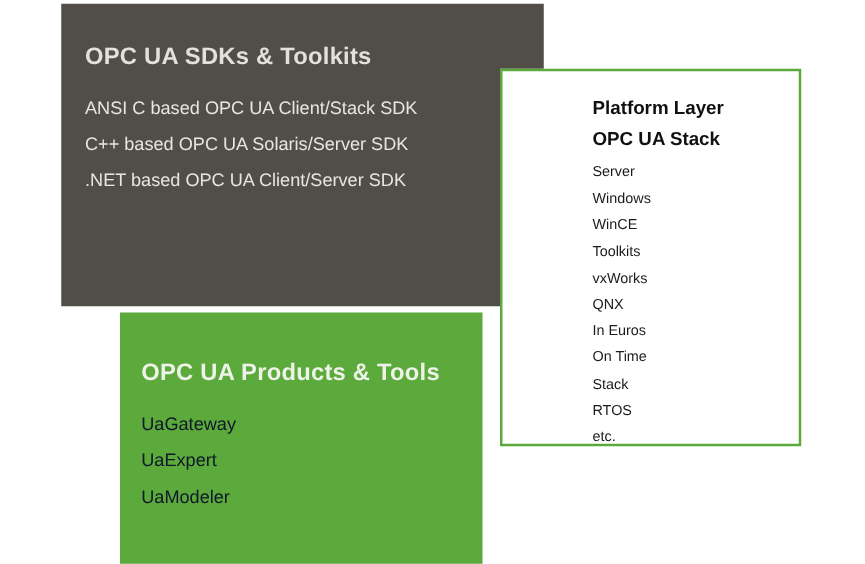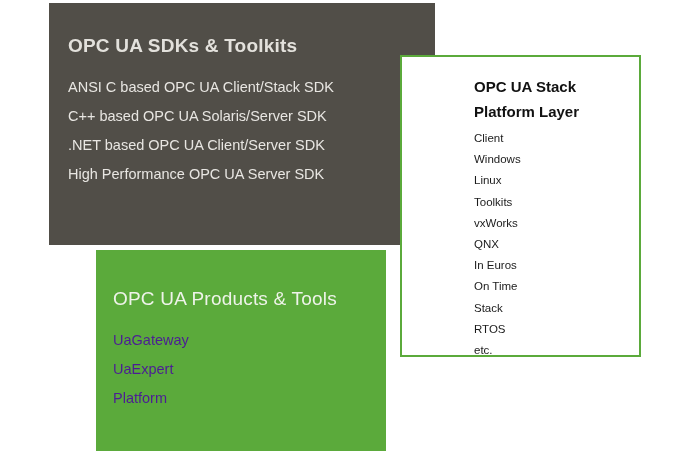--- a/index.html
+++ b/index.html
@@ -63,36 +63,36 @@
     width: 290px;
     height: 201px;
     background: #5baa3b;
     z-index: 2;
   }
   .panel-products .panel-heading {
     position: absolute;
     left: 17px;
     top: 38px;
     font-size: 19px;
-    font-weight: normal;
+    font-weight: bold;
     color: #eef3e9;
     letter-spacing: 0.2px;
     white-space: nowrap;
   }
   .panel-products .panel-list {
     position: absolute;
     left: 17px;
     top: 76px;
     margin: 0;
     padding: 0;
     list-style: none;
   }
   .panel-products .panel-list li {
     font-size: 14.5px;
-    color: #4c1d95;
+    color: #0f172a;
     line-height: 29px;
     white-space: nowrap;
   }
 
   
   .panel-stack {
     position: absolute;
     left: 400px;
     top: 55px;
     width: 241px;
@@ -131,42 +131,41 @@
 <body>
 
 <div id="canvas">
 
   <div class="panel-sdks">
     <div class="panel-heading">OPC UA SDKs &amp; Toolkits</div>
     <ul class="panel-list">
       <li>ANSI C based OPC UA Client/Stack SDK</li>
       <li>C++ based OPC UA Solaris/Server SDK</li>
       <li>.NET based OPC UA Client/Server SDK</li>
-      <li>High Performance OPC UA Server SDK</li>
     </ul>
   </div>
 
   <div class="panel-products">
     <div class="panel-heading">OPC UA Products &amp; Tools</div>
     <ul class="panel-list">
       <li>UaGateway</li>
       <li>UaExpert</li>
-      <li>Platform</li>
+      <li>UaModeler</li>
     </ul>
   </div>
 
   <div class="panel-stack">
     <div class="panel-heading">
+      <div>Platform Layer</div>
       <div>OPC UA Stack</div>
-      <div>Platform Layer</div>
     </div>
     <ul class="panel-list">
-      <li>Client</li>
+      <li>Server</li>
       <li>Windows</li>
-      <li>Linux</li>
+      <li>WinCE</li>
       <li>Toolkits</li>
       <li>vxWorks</li>
       <li>QNX</li>
       <li>In Euros</li>
       <li>On Time</li>
       <li>Stack</li>
       <li>RTOS</li>
       <li>etc.</li>
     </ul>
   </div>

